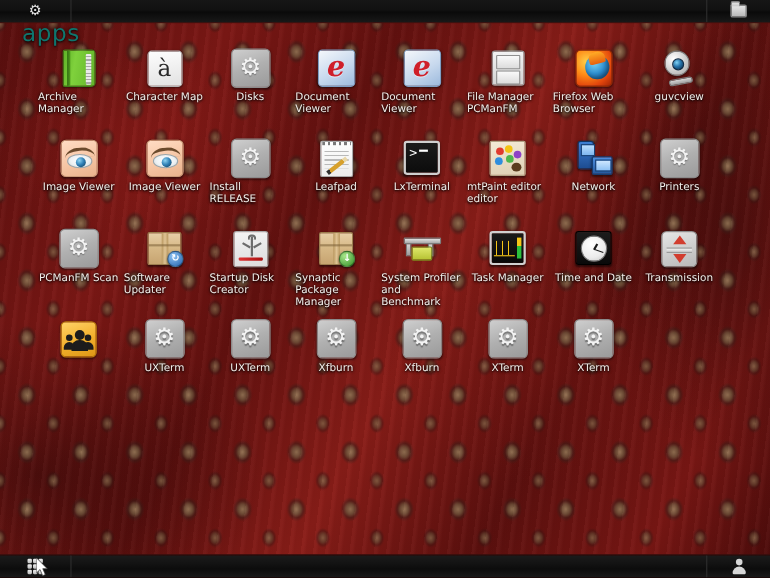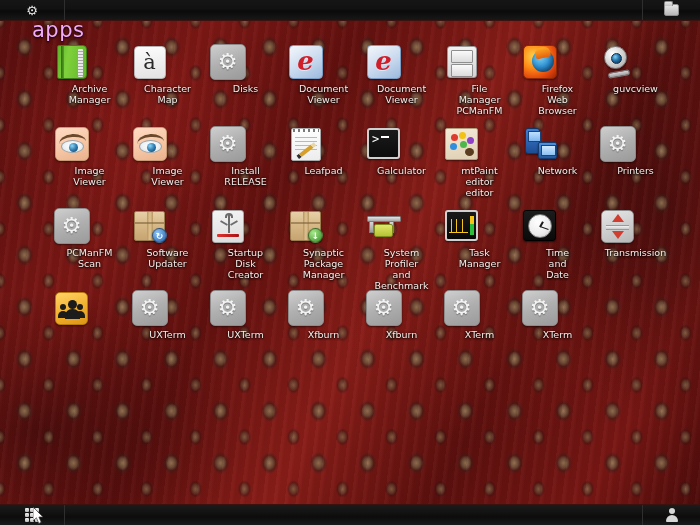--- a/index.html
+++ b/index.html
@@ -93,25 +93,25 @@
     background: linear-gradient(180deg, #1b1b1b 0%, #121212 40%, #0c0c0c 60%, #1a1a1a 100%);
     border-top: 1px solid #3a1210;
     display: flex;
     align-items: stretch;
     z-index: 30;
   }
 
   
   #apps-heading {
     position: absolute;
-    left: 32px;
+    left: 20px;
     top: 20px;
     font-size: 21px;
     font-weight: 400;
-    color: #f0abfc;
+    color: #0f766e;
     letter-spacing: 0.5px;
     text-shadow: 0 1px 2px rgba(0,0,0,.85), 0 0 5px rgba(0,0,0,.6);
     z-index: 10;
     line-height: 1;
   }
 
   
   #grid {
     position: absolute;
     left: 0;
@@ -141,25 +141,24 @@
     height: 36px;
     position: relative;
     flex: 0 0 auto;
     margin-bottom: 3px;
   }
 
   .app-label {
     font-size: 9.5px;
     line-height: 11px;
     color: #f2eeea;
-    text-align: center;
+    text-align: left;
     max-width: 74px;
     text-shadow: 0 1px 2px rgba(0,0,0,.95), 0 0 3px rgba(0,0,0,.8);
     word-wrap: break-word;
-    margin-left: 36px;
   }
 
   
 
   
   .ic-cog {
     width: 36px; height: 36px;
     border-radius: 5px;
     background: linear-gradient(160deg, #cfcfcf 0%, #b0b0b0 48%, #9a9a9a 100%);
     border: 1px solid #8b8b8b;
@@ -860,21 +859,21 @@
             <div class="lines"></div>
             <div class="pencil"></div>
           </div>
         </div>
       <div class="app-label">Leafpad</div>
     </div>
     <div class="app">
       <div class="app-icon">
           <div class="ic-term"></div>
         </div>
-      <div class="app-label">Galculator</div>
+      <div class="app-label">LxTerminal</div>
     </div>
     <div class="app">
       <div class="app-icon">
           <div class="ic-mtpaint">
             <i class="c1"></i>
             <i class="c2"></i>
             <i class="c3"></i>
             <i class="c4"></i>
             <i class="c5"></i>
             <i class="c6"></i>

